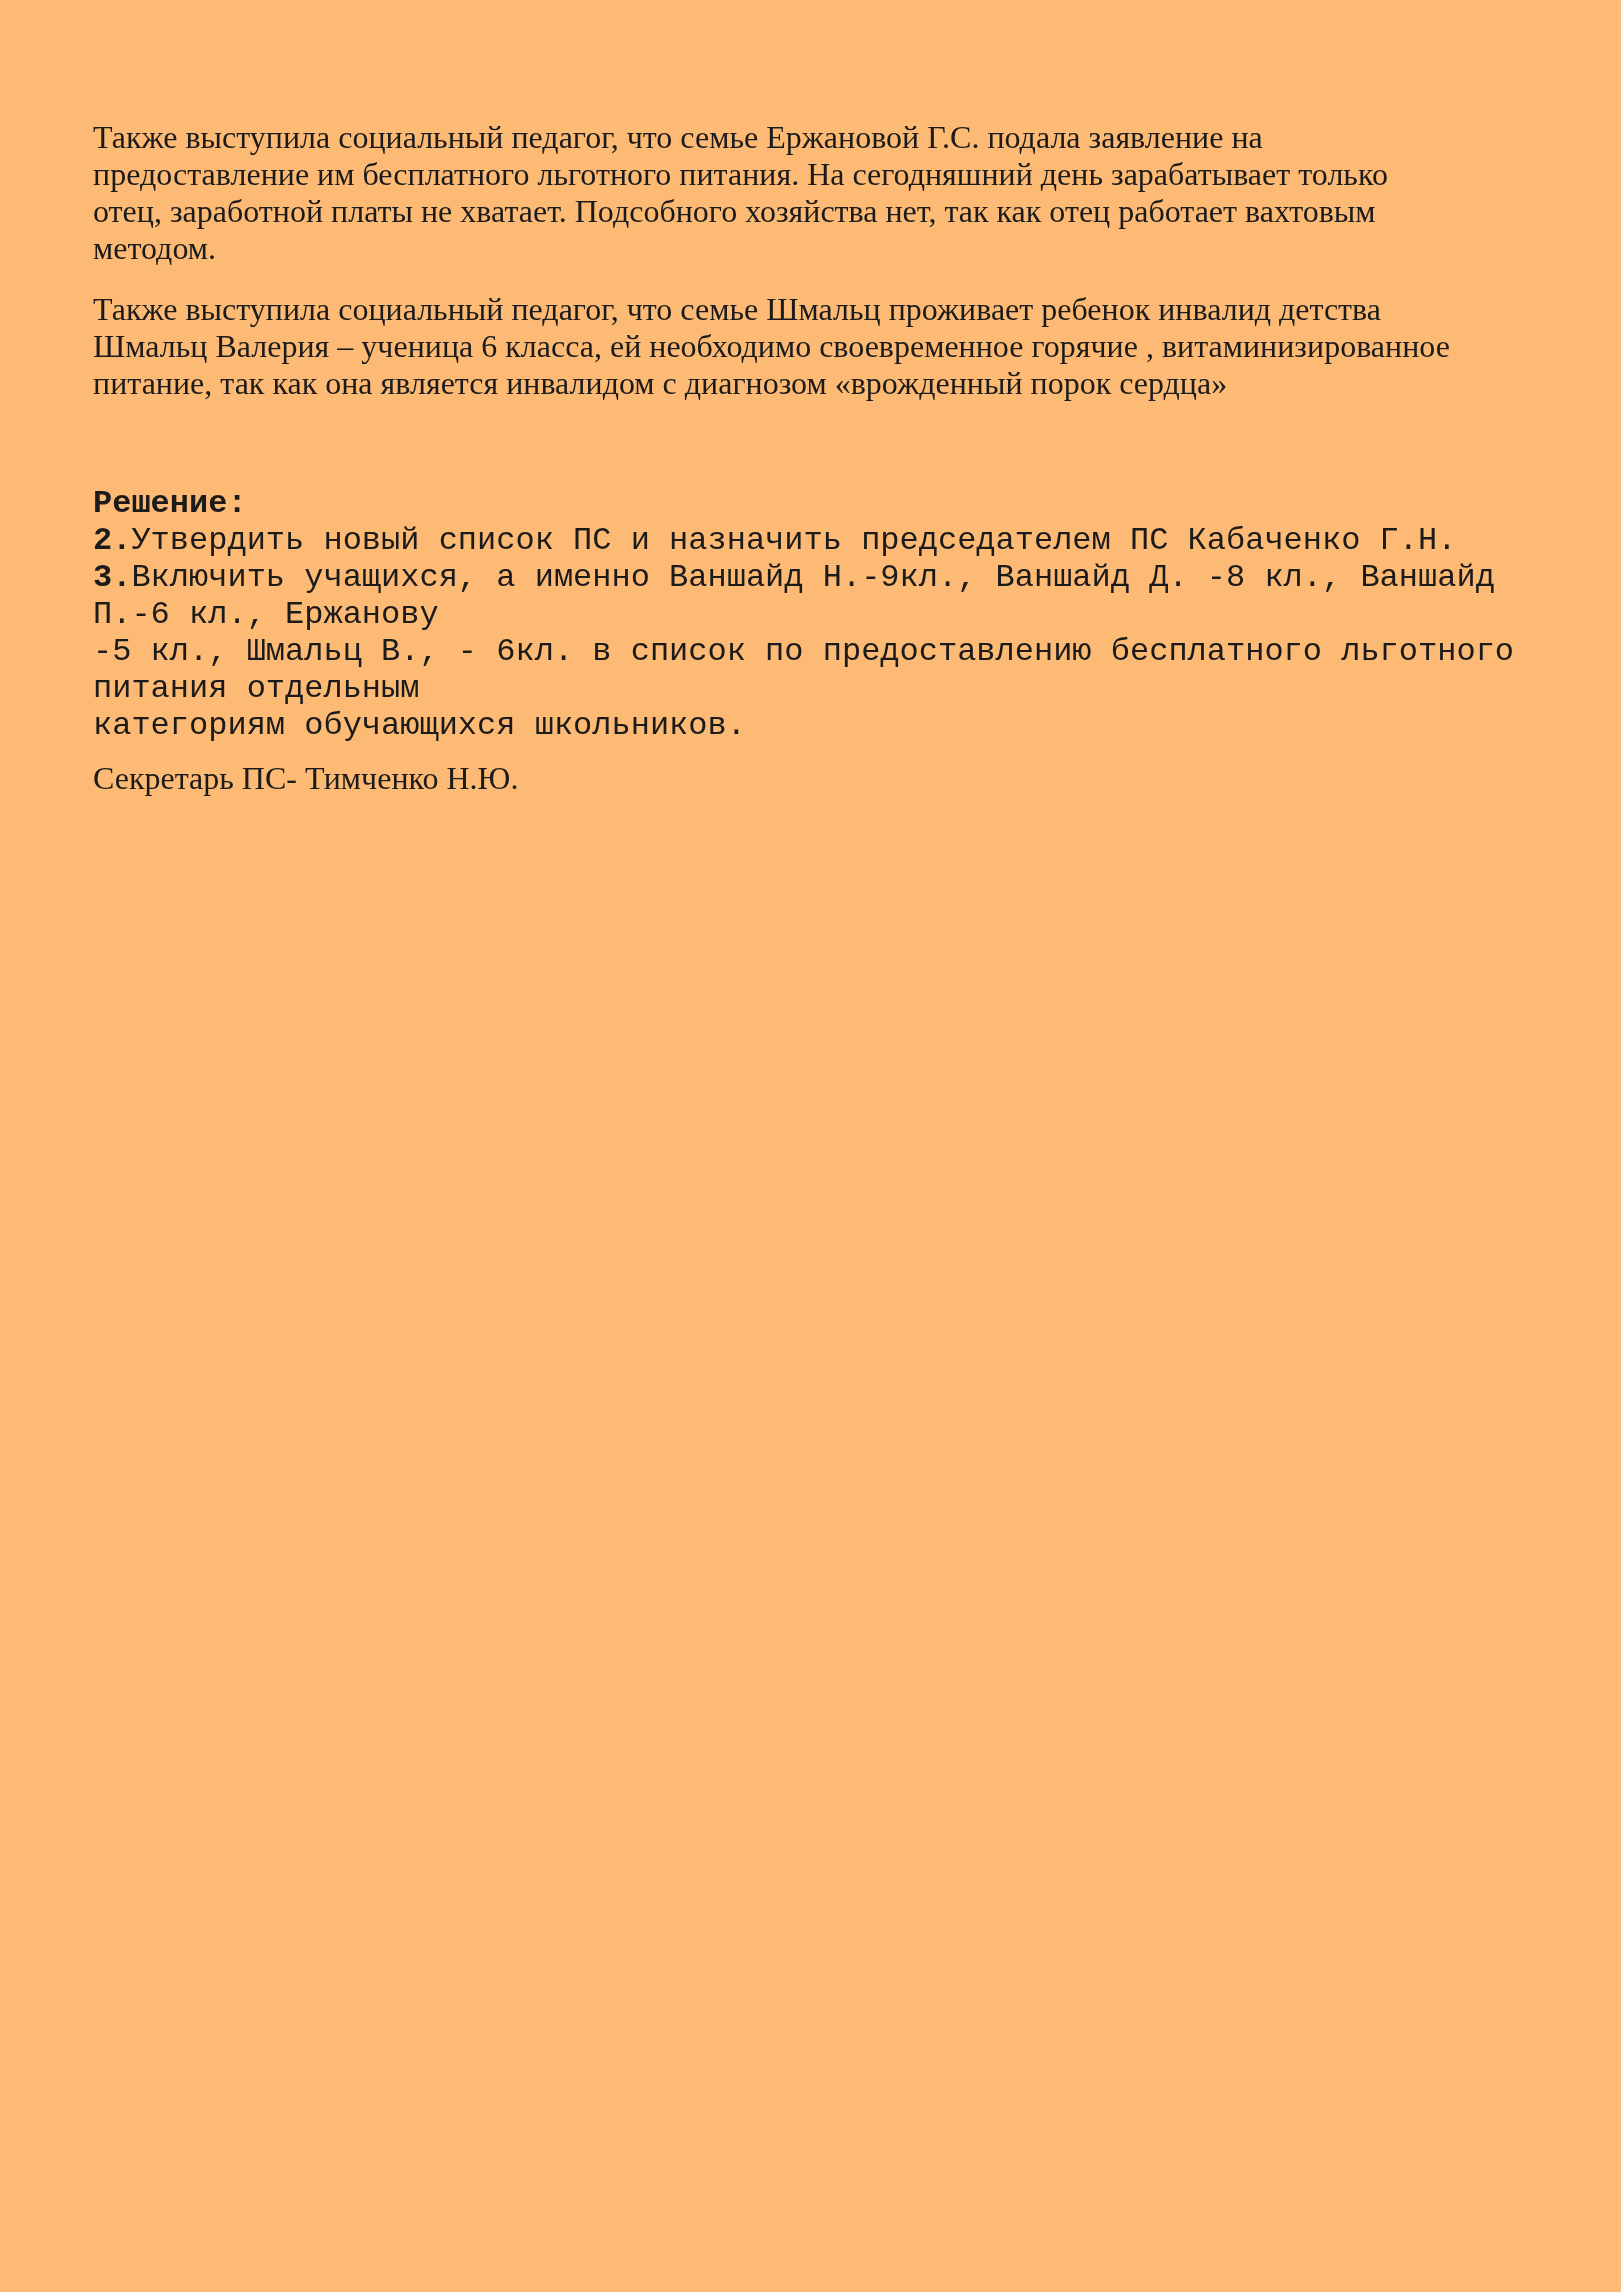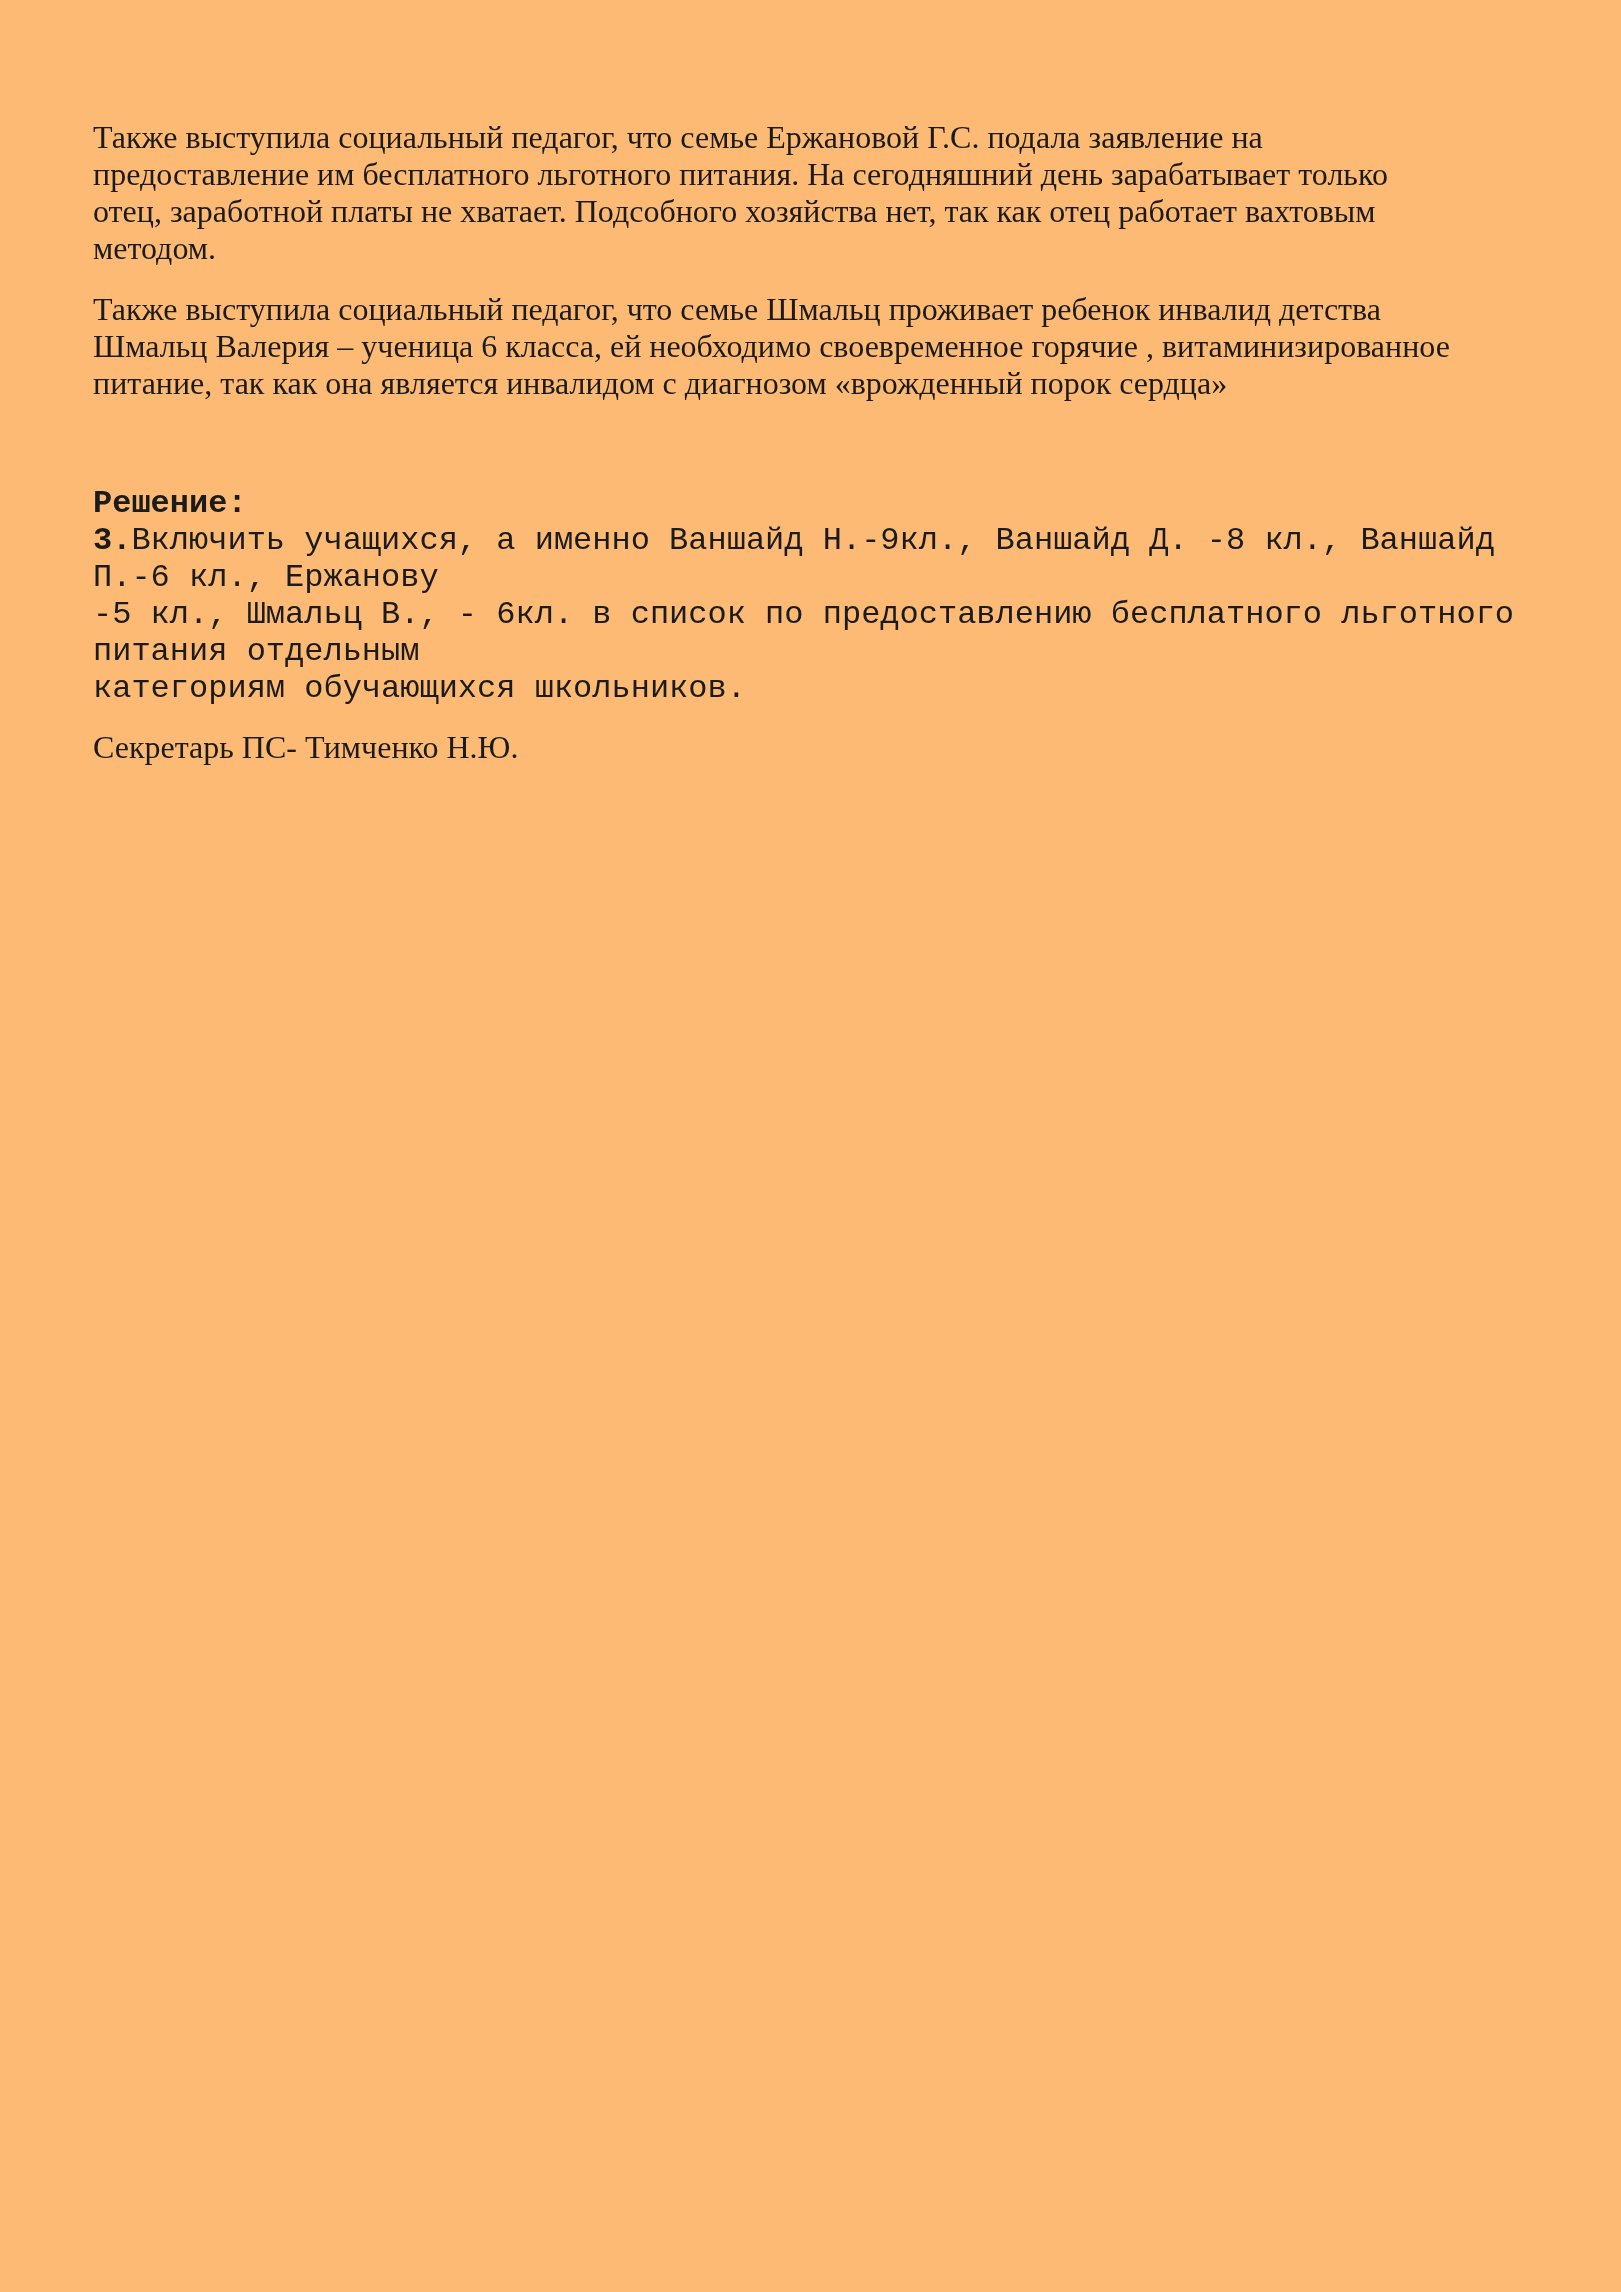--- a/index.html
+++ b/index.html
@@ -50,21 +50,21 @@
     font-weight: bold;
   }
   .decision-item .item-text {
     white-space: pre-line;
   }
   .sig-chairman {
     margin: 61px 0 0 0;
     white-space: pre-line;
   }
   .sig-secretary {
-    margin: 22px 0 0 0;
+    margin: 16px 0 0 0;
     white-space: pre-line;
   }
 </style>
 </head>
 <body>
 
 <div class="page">
   <div class="content">
 
     <p class="para">Также выступила социальный педагог, что семье Ержановой Г.С. подала заявление на
@@ -73,20 +73,21 @@
 методом.</p>
 
     <p class="para">Также выступила социальный педагог, что семье Шмальц проживает ребенок инвалид детства
 Шмальц Валерия – ученица 6 класса, ей необходимо своевременное горячие , витаминизированное
 питание, так как она является инвалидом с диагнозом «врожденный порок сердца»</p>
 
     <div class="decision">
       <p class="decision-heading">Решение:</p>
 
 
+      <p class="decision-item"><span class="num">2.</span><span class="item-text">Утвердить новый список ПС и назначить председателем ПС Кабаченко Г.Н.</span></p>
 
       <p class="decision-item"><span class="num">3.</span><span class="item-text">Включить учащихся, а именно Ваншайд Н.-9кл., Ваншайд Д. -8 кл., Ваншайд П.-6 кл., Ержанову
 -5 кл., Шмальц В., - 6кл. в список  по предоставлению бесплатного льготного питания отдельным
 категориям обучающихся школьников.</span></p>
     </div>
 
 
     <p class="sig-secretary">Секретарь ПС- Тимченко Н.Ю.</p>
 
   </div>

